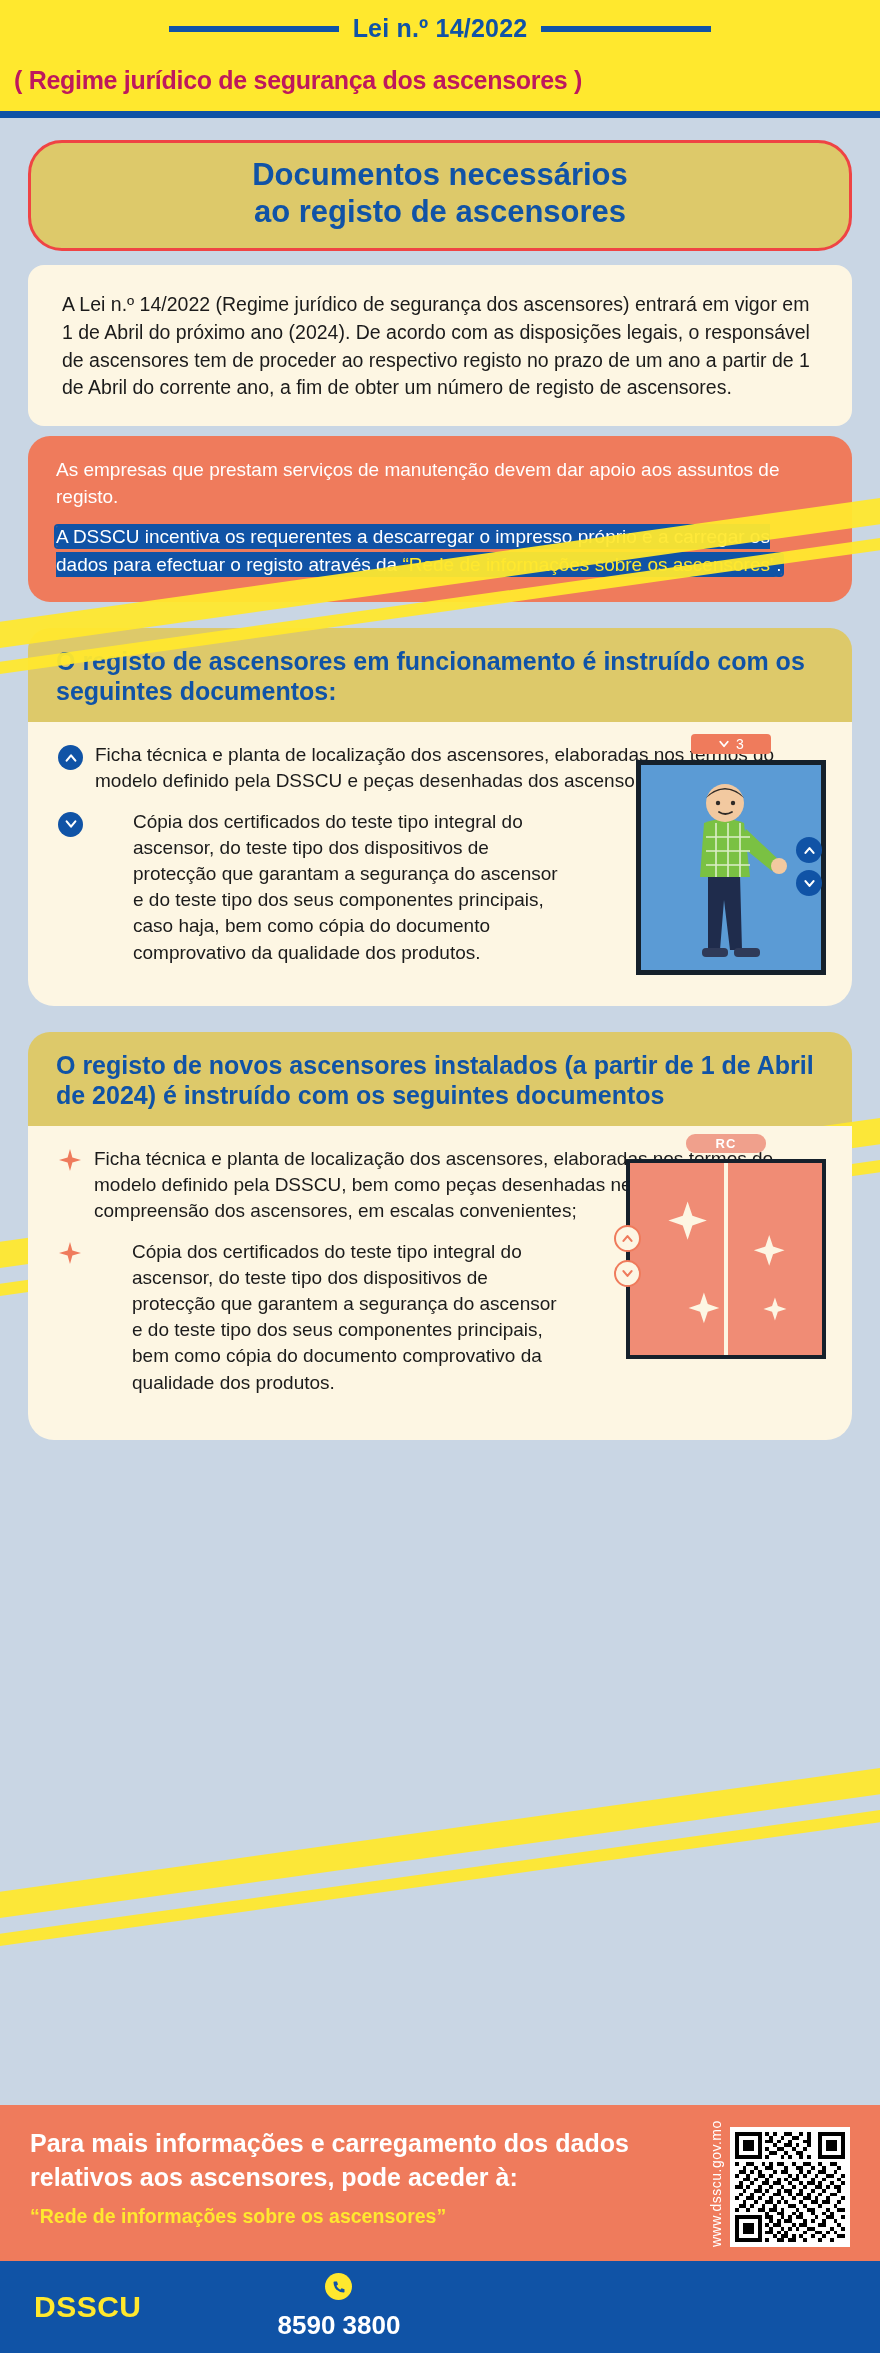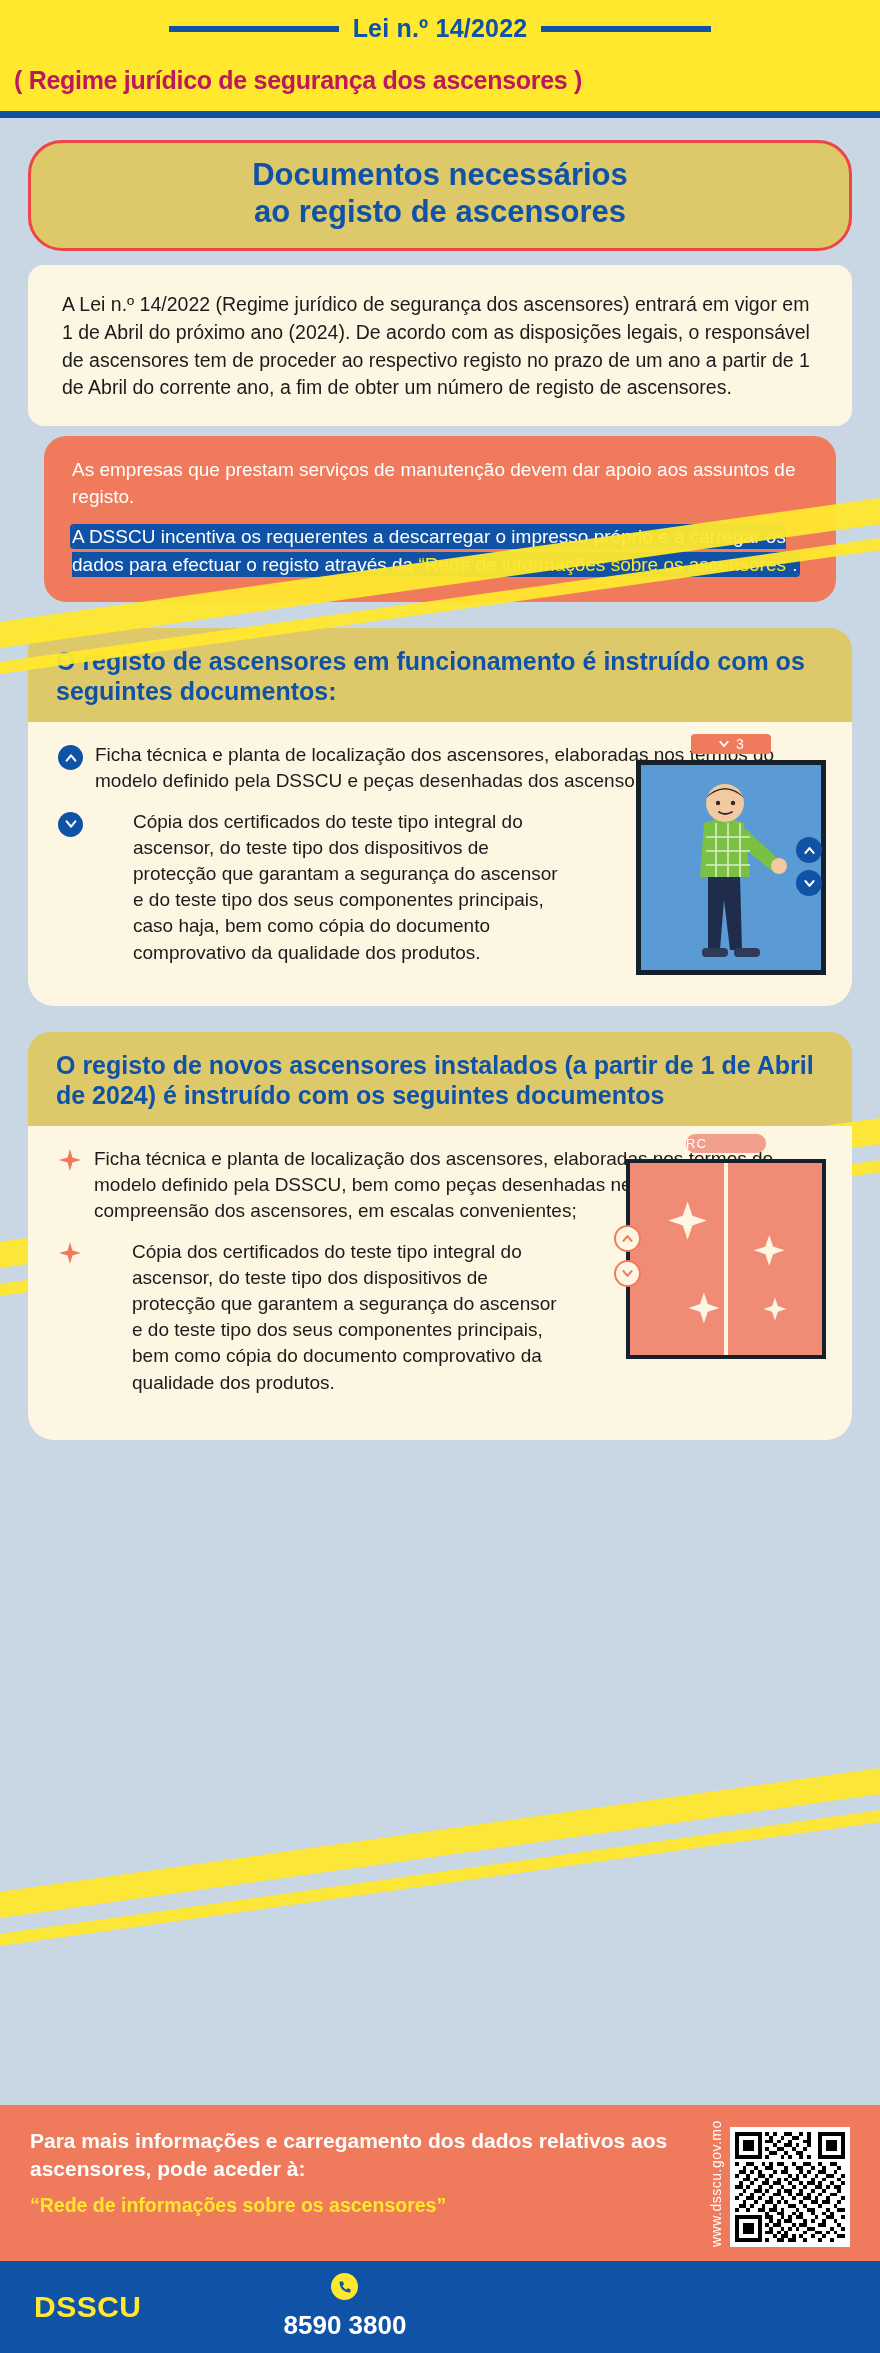--- a/index.html
+++ b/index.html
@@ -97,21 +97,21 @@
     border-radius: 16px;
     padding: 26px 34px 24px;
   }
   .body-card p {
     font-size: 19.5px;
     line-height: 1.42;
     color: #1b1b1b;
   }
 
   .orange-card {
-    margin: 10px 44px 0;
+    margin: 10px 28px 0;
     background: #ef7b5c;
     border-radius: 22px;
     padding: 20px 28px 24px;
     color: #ffffff;
     font-size: 19px;
     line-height: 1.45;
   }
   .orange-card .hl {
     background: #1053a6;
     box-shadow: 0 0 0 2px #1053a6;
@@ -217,25 +217,27 @@
   .elev2 {
     position: absolute;
     right: 26px;
     top: 8px;
     width: 200px;
   }
   .elev2 .floorlbl {
     background: #f0a08c;
     color: #fff;
     font-size: 13px;
+    text-align: center;
     border-radius: 9px;
     width: 80px;
     margin: 0 auto 6px;
     padding: 2px 0;
     letter-spacing: 1px;
+    font-weight: bold;
   }
   .elev2 .frame {
     border: 4px solid #15202b;
     background: #f08c75;
     height: 200px;
     position: relative;
   }
   .elev2 .split {
     position: absolute;
     left: 50%; top: 0; bottom: 0;
@@ -266,21 +268,21 @@
     position: absolute;
     left: 0; right: 0; bottom: 0;
     background: #ef7b5c;
     padding: 22px 30px 0;
     z-index: 5;
   }
   .footer-inner { display: flex; gap: 18px; align-items: flex-start; }
   .footer-text { flex: 1; }
   .footer-text .l1 {
     color: #ffffff;
-    font-size: 21px;
+    font-size: 25px;
     font-weight: bold;
     line-height: 1.35;
   }
   .footer-text .l2 {
     color: #ffe82e;
     font-size: 19.5px;
     font-weight: bold;
     margin-top: 10px;
   }
   .qr-wrap { display: flex; align-items: flex-start; gap: 6px; }
@@ -299,21 +301,21 @@
     background: #ffffff;
     padding: 5px;
   }
   .qr svg { display: block; }
   .blue-bar {
     margin: 14px -30px 0;
     background: #1053a6;
     display: flex;
     align-items: center;
     padding: 12px 34px;
-    gap: 22px;
+    gap: 16px;
   }
   .brand {
     color: #ffe82e;
     font-size: 30px;
     font-weight: bold;
     letter-spacing: .5px;
   }
   .phone-wrap { display: flex; align-items: center; gap: 10px; margin-left: 120px; flex-direction: column;}
   .phone-icon {
     width: 27px; height: 27px; border-radius: 50%;

